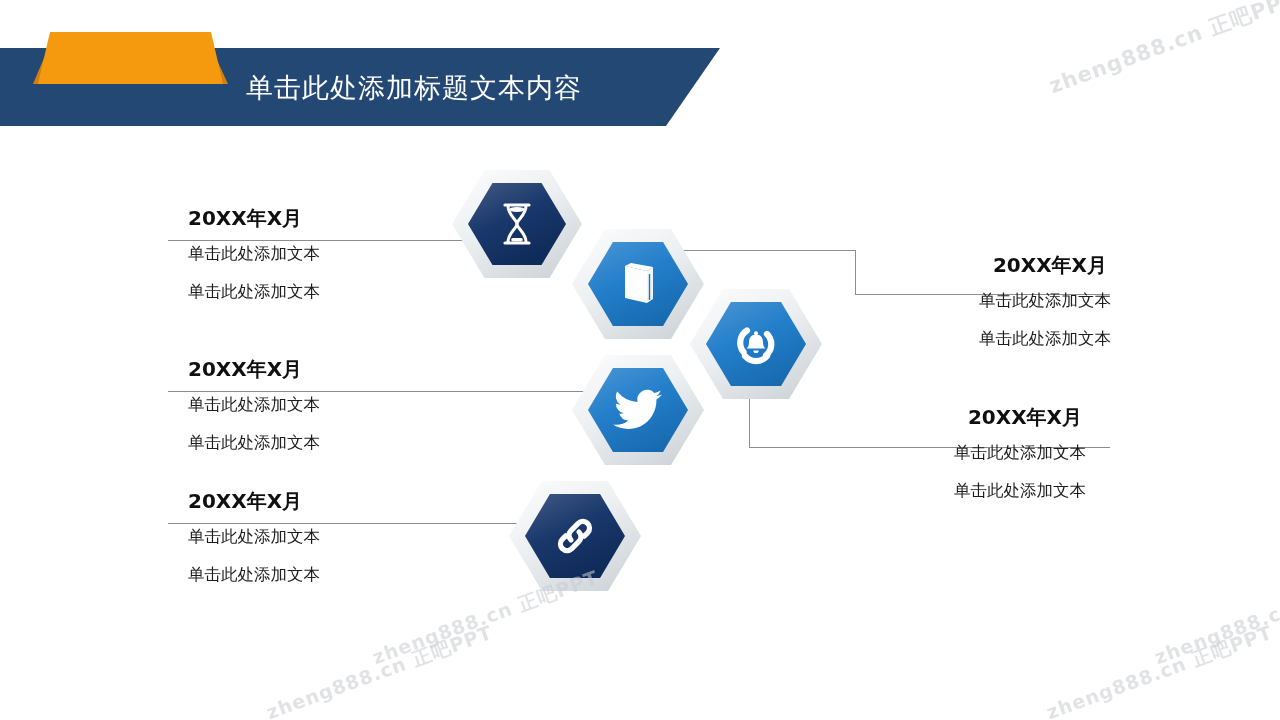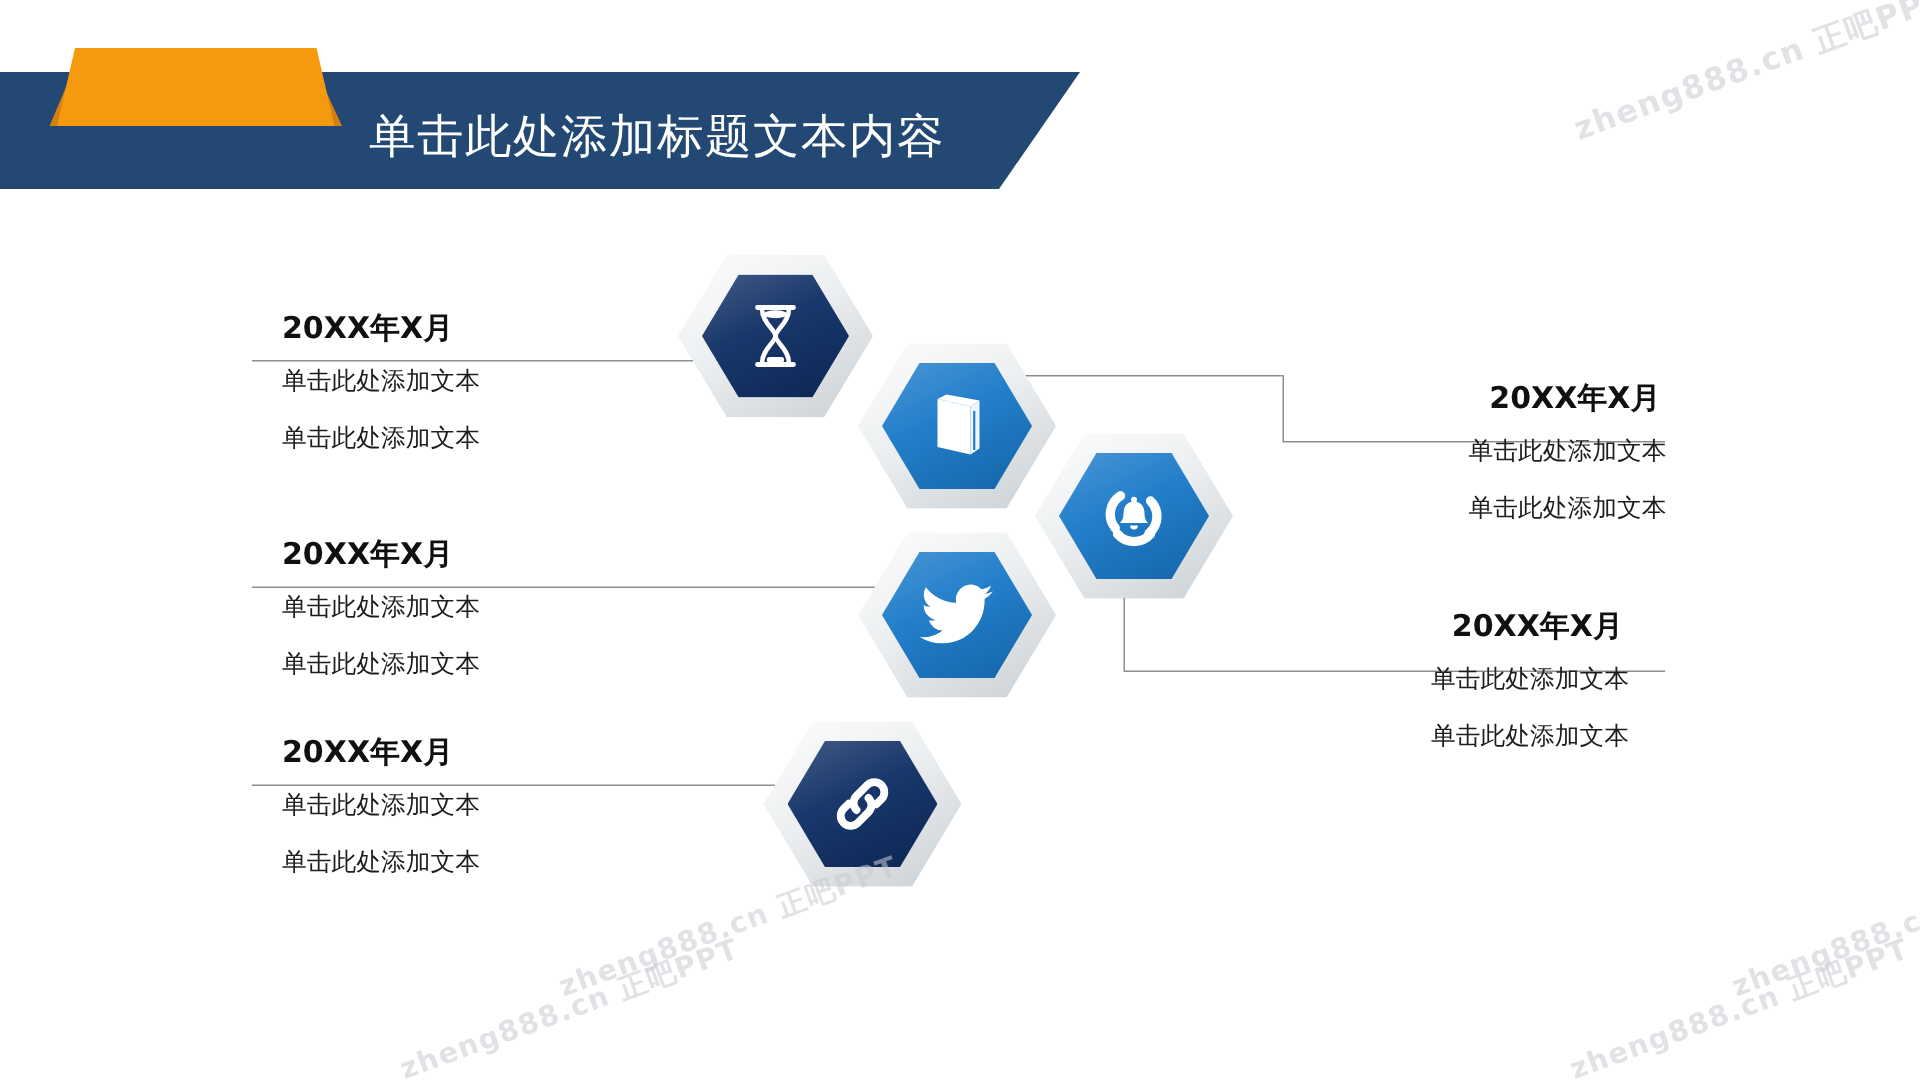--- a/index.html
+++ b/index.html
@@ -20,21 +20,21 @@
   .tab-shadow-l{position:absolute;left:33px;top:32px;width:28px;height:52px;
           background:#d4800f;
           clip-path:polygon(0 52px, 22px 0, 28px 0, 10px 52px);}
   .tab-shadow-r{position:absolute;left:196px;top:32px;width:32px;height:52px;
           background:#d4800f;
           clip-path:polygon(0 0, 8px 0, 32px 52px, 22px 52px);}
   .tab{position:absolute;left:38px;top:32px;width:185px;height:52px;
           background:#f59a0f;
           clip-path:polygon(12px 0, 173px 0, 185px 52px, 0 52px);}
   .slide-title{position:absolute;left:246px;top:70px;width:470px;
-          color:#ffffff;font-size:31px;font-weight:400;letter-spacing:1px;
+          color:#ffffff;font-size:27px;font-weight:400;letter-spacing:1px;
           font-family:"DejaVu Sans","Liberation Sans",sans-serif;white-space:nowrap;}
 
   
   .txt-block{position:absolute;}
   .txt-block .head{font-size:20px;font-weight:bold;color:#101010;
         font-family:"DejaVu Sans","Liberation Sans",sans-serif;line-height:26px;white-space:nowrap;}
   .txt-block .rule{height:1px;background:#9a9a9a;margin-top:3px;}
   .txt-block .line{font-size:16.5px;color:#1d1d1d;line-height:38px;
         font-family:"DejaVu Sans","Liberation Sans",sans-serif;white-space:nowrap;}
 

